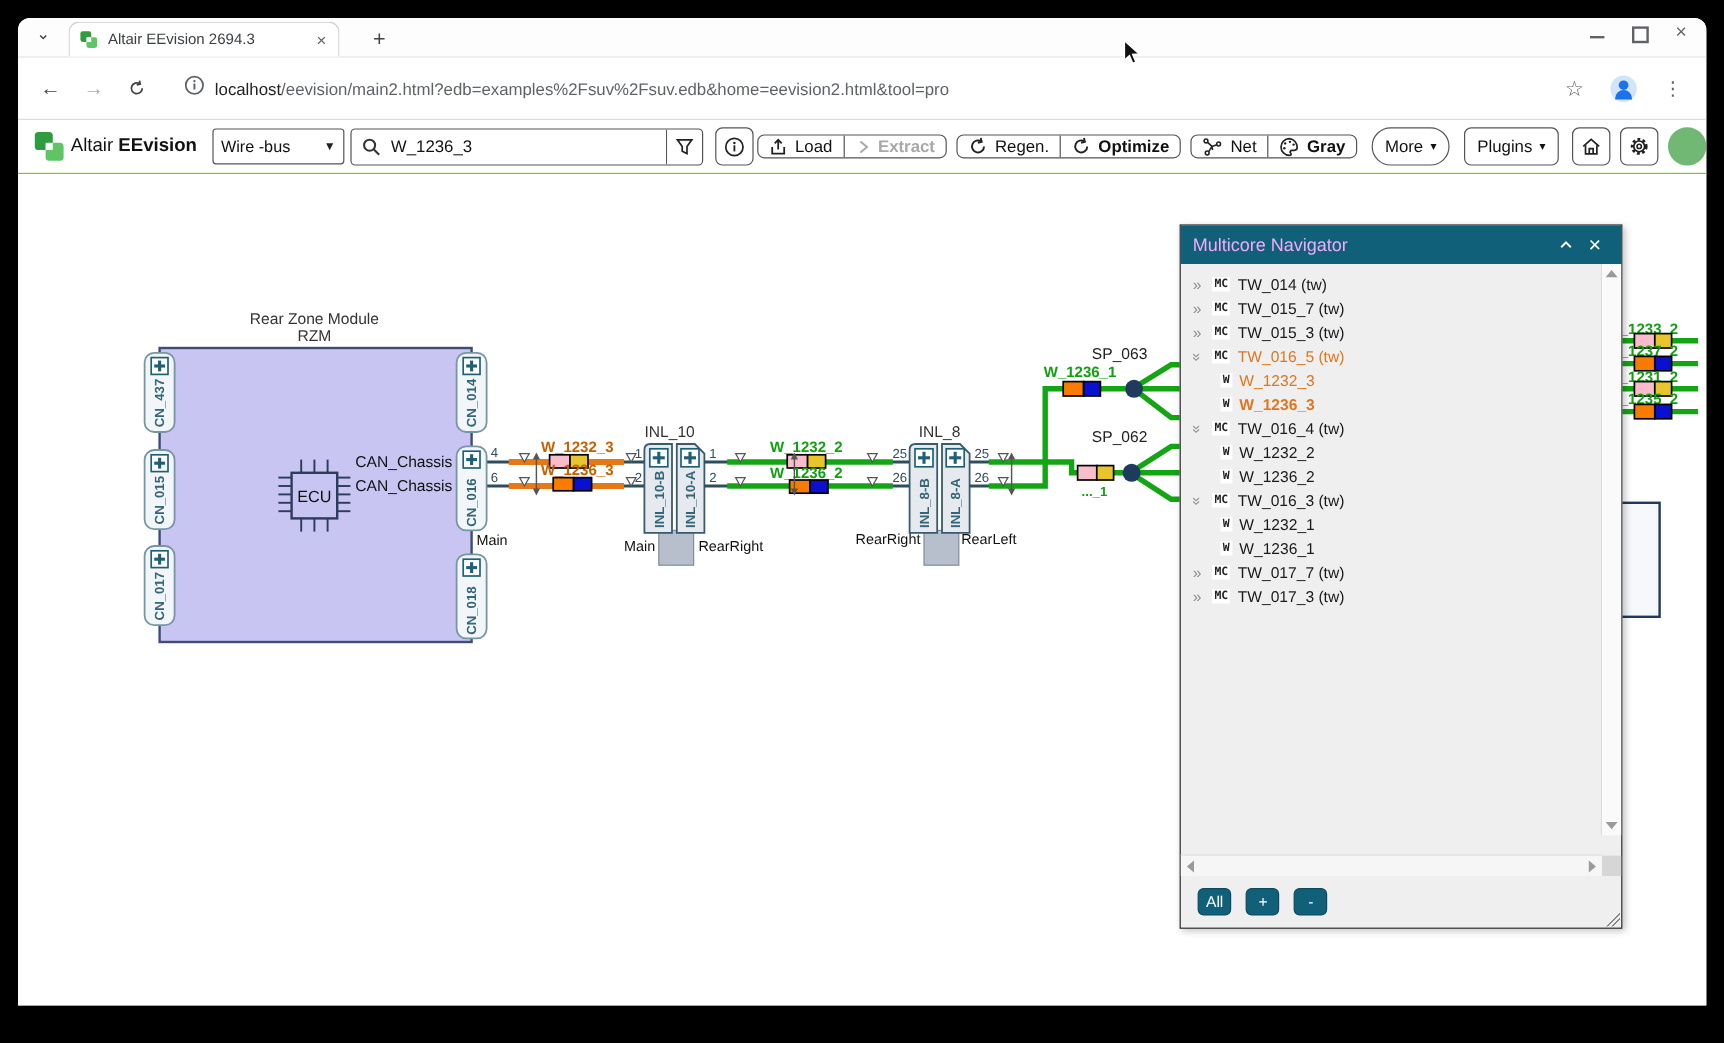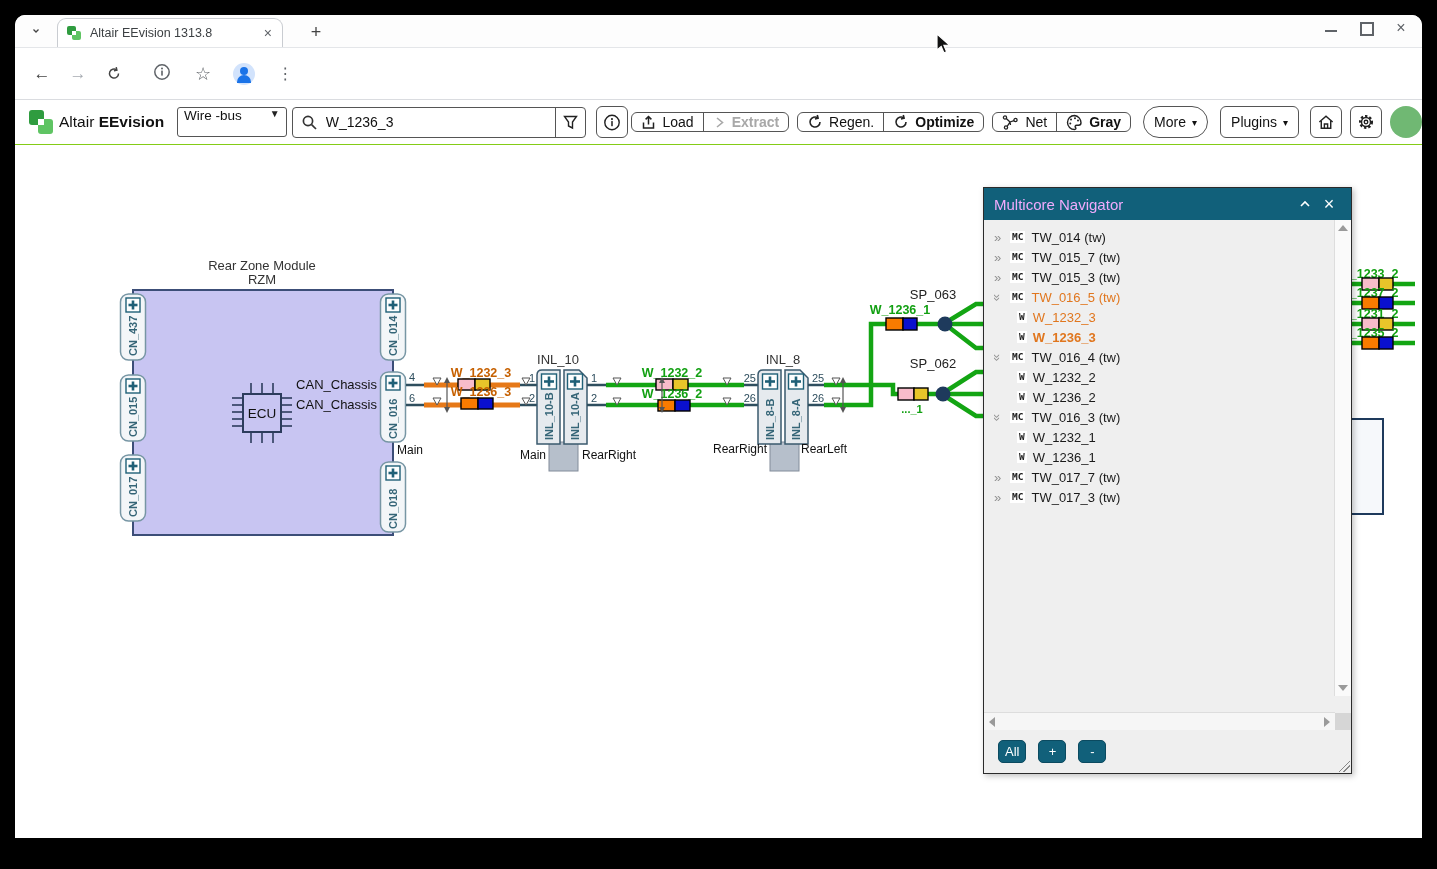--- a/index.html
+++ b/index.html
@@ -33,21 +33,21 @@
   .avatar{width:22px;height:22px;border-radius:50%;background:#d2e3fc;position:relative;border:none;cursor:pointer;}
   .avatar::before{content:"";position:absolute;left:7px;top:4px;width:8px;height:8px;border-radius:50%;background:#1a73e8;}
   .avatar::after{content:"";position:absolute;left:4px;top:12px;width:14px;height:8px;border-radius:7px 7px 0 0;background:#1a73e8;}
   .kebab{font-size:16px;color:#5f6368;background:none;border:none;cursor:pointer;}
 
   
   .toolbar{height:44px;background:#fff;border-bottom:1px solid #84cc16;display:flex;align-items:center;flex:0 0 auto;}
   .brandlogo{width:26px;height:26px;margin-left:13px;flex:0 0 auto;}
   .brand{margin-left:5px;font-size:15.5px;color:#111;white-space:nowrap;}
   .brand b{font-weight:bold;}
-  .mode{margin-left:13px;width:127px;height:30px;border:1px solid #555;border-radius:3px;background:#fff;display:flex;padding:0 6px;box-sizing:border-box;font-size:13.5px;color:#111;cursor:pointer;}
+  .mode{margin-left:13px;width:127px;height:30px;border:1px solid #555;border-radius:3px;background:#fff;display:flex;align-items:center;padding:0 6px;box-sizing:border-box;font-size:13.5px;color:#111;cursor:pointer;}
   .mode .sel-arrow{margin-left:auto;font-size:10px;color:#222;}
   .searchbox{margin-left:5px;width:348px;height:31px;border:1px solid #555;border-radius:4px;display:flex;align-items:center;box-sizing:border-box;background:#fff;}
   .searchbox input{border:none;outline:none;flex:1;font-size:14px;color:#111;font-family:"Liberation Sans",sans-serif;background:transparent;}
   .sb-ic{margin:0 6px 0 8px;flex:0 0 auto;display:flex;}
   .funnel-btn{width:30px;height:29px;border:none;border-left:1px solid #555;background:transparent;display:flex;align-items:center;justify-content:center;cursor:pointer;border-radius:0 3px 3px 0;}
   .sq-btn{width:32px;height:32px;border:1px solid #555;border-radius:6px;background:#fff;display:flex;align-items:center;justify-content:center;cursor:pointer;box-sizing:border-box;}
   .grp{height:20px;border:1px solid #555;border-radius:6px;display:flex;align-items:stretch;box-sizing:border-box;background:#fff;}
   .grp .seg{display:flex;align-items:center;padding:0 9px;font-size:14px;color:#111;cursor:pointer;gap:6px;white-space:nowrap;background:none;border:none;font-family:"Liberation Sans",sans-serif;}
   .grp .seg + .seg{border-left:1px solid #555;font-weight:bold;}
   .grp .seg.dis{color:#a8a8a8;cursor:default;}
@@ -125,21 +125,21 @@
         <svg width="14" height="14" viewBox="0 0 14 14">
             <polyline points="3.5,5 7,8.5 10.5,5" fill="none" stroke="#444" stroke-width="1.8"></polyline>
           </svg>
       </button>
       <div class="tab">
         <svg class="favicon" viewBox="0 0 16 16">
           <rect x="1" y="1" width="9" height="9" rx="2" fill="#2f9c3f"></rect>
           <rect x="6" y="6" width="9" height="9" rx="2" fill="#5fc463"></rect>
           <rect x="6" y="6" width="4" height="4" fill="#fff"></rect>
         </svg>
-        <span class="tab-title">Altair EEvision 1313.8</span>
+        <span class="tab-title">Altair EEvision 2694.3</span>
         <button class="tab-close">×</button>
       </div>
       <button class="newtab">+</button>
       <div class="wctrl">
         <button class="wbtn min"></button>
         <button class="wbtn max"></button>
         <button class="wbtn close">×</button>
       </div>
     </div>
 
@@ -152,20 +152,21 @@
             <path d="M11.2 0.8 L12 4.4 L8.4 5.2" fill="none" stroke="#444" stroke-width="1.8"></path>
           </svg>
       </button>
       <span class="url-info">
         <svg width="18" height="18" viewBox="0 0 18 18">
             <circle cx="9" cy="9" r="7.2" fill="none" stroke="#5f6368" stroke-width="1.5"></circle>
             <circle cx="9" cy="5.6" r="1" fill="#5f6368"></circle>
             <rect x="8.2" y="7.6" width="1.6" height="5" fill="#5f6368"></rect>
           </svg>
       </span>
+      <div class="url-text"><b>localhost</b><span>/eevision/main2.html?edb=examples%2Fsuv%2Fsuv.edb&amp;home=eevision2.html&amp;tool=pro</span></div>
       <div class="url-right">
         <button class="star">☆</button>
         <button class="avatar"></button>
         <button class="kebab">⋮</button>
       </div>
     </div>
 
     <div class="toolbar">
       <svg class="brandlogo" viewBox="0 0 26 26">
         <rect x="1" y="1" width="15" height="15" rx="3" fill="#2f9c3f"></rect>

